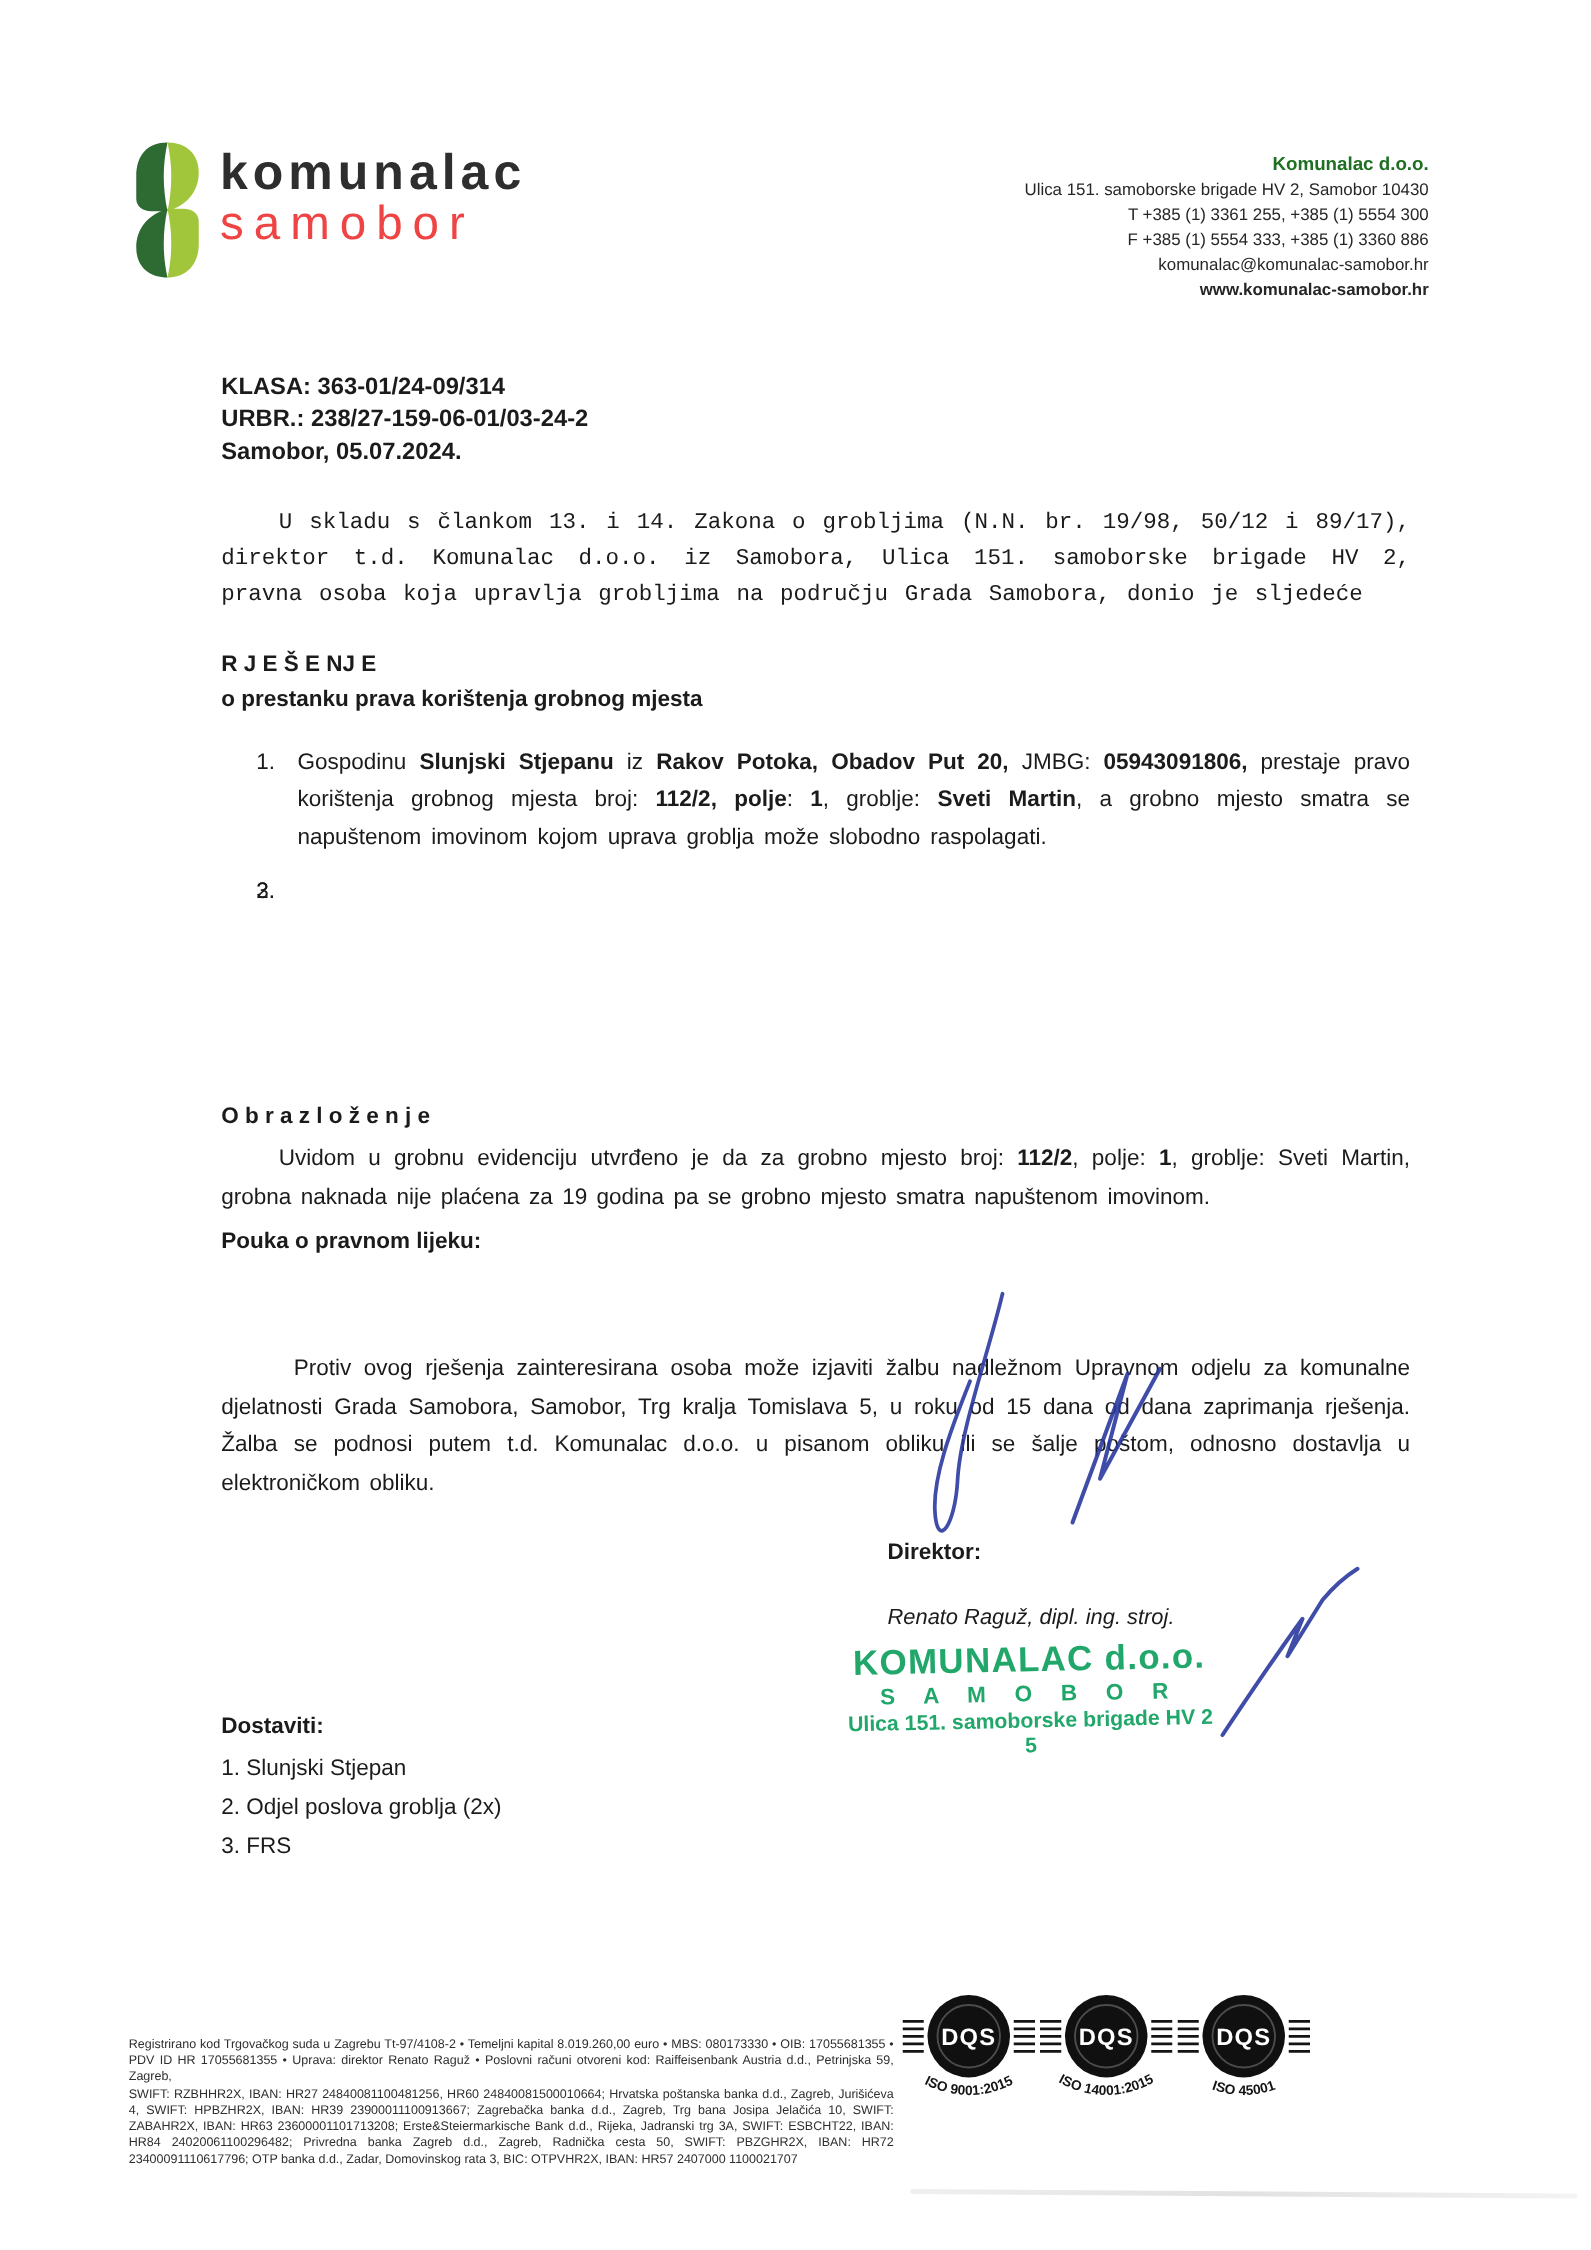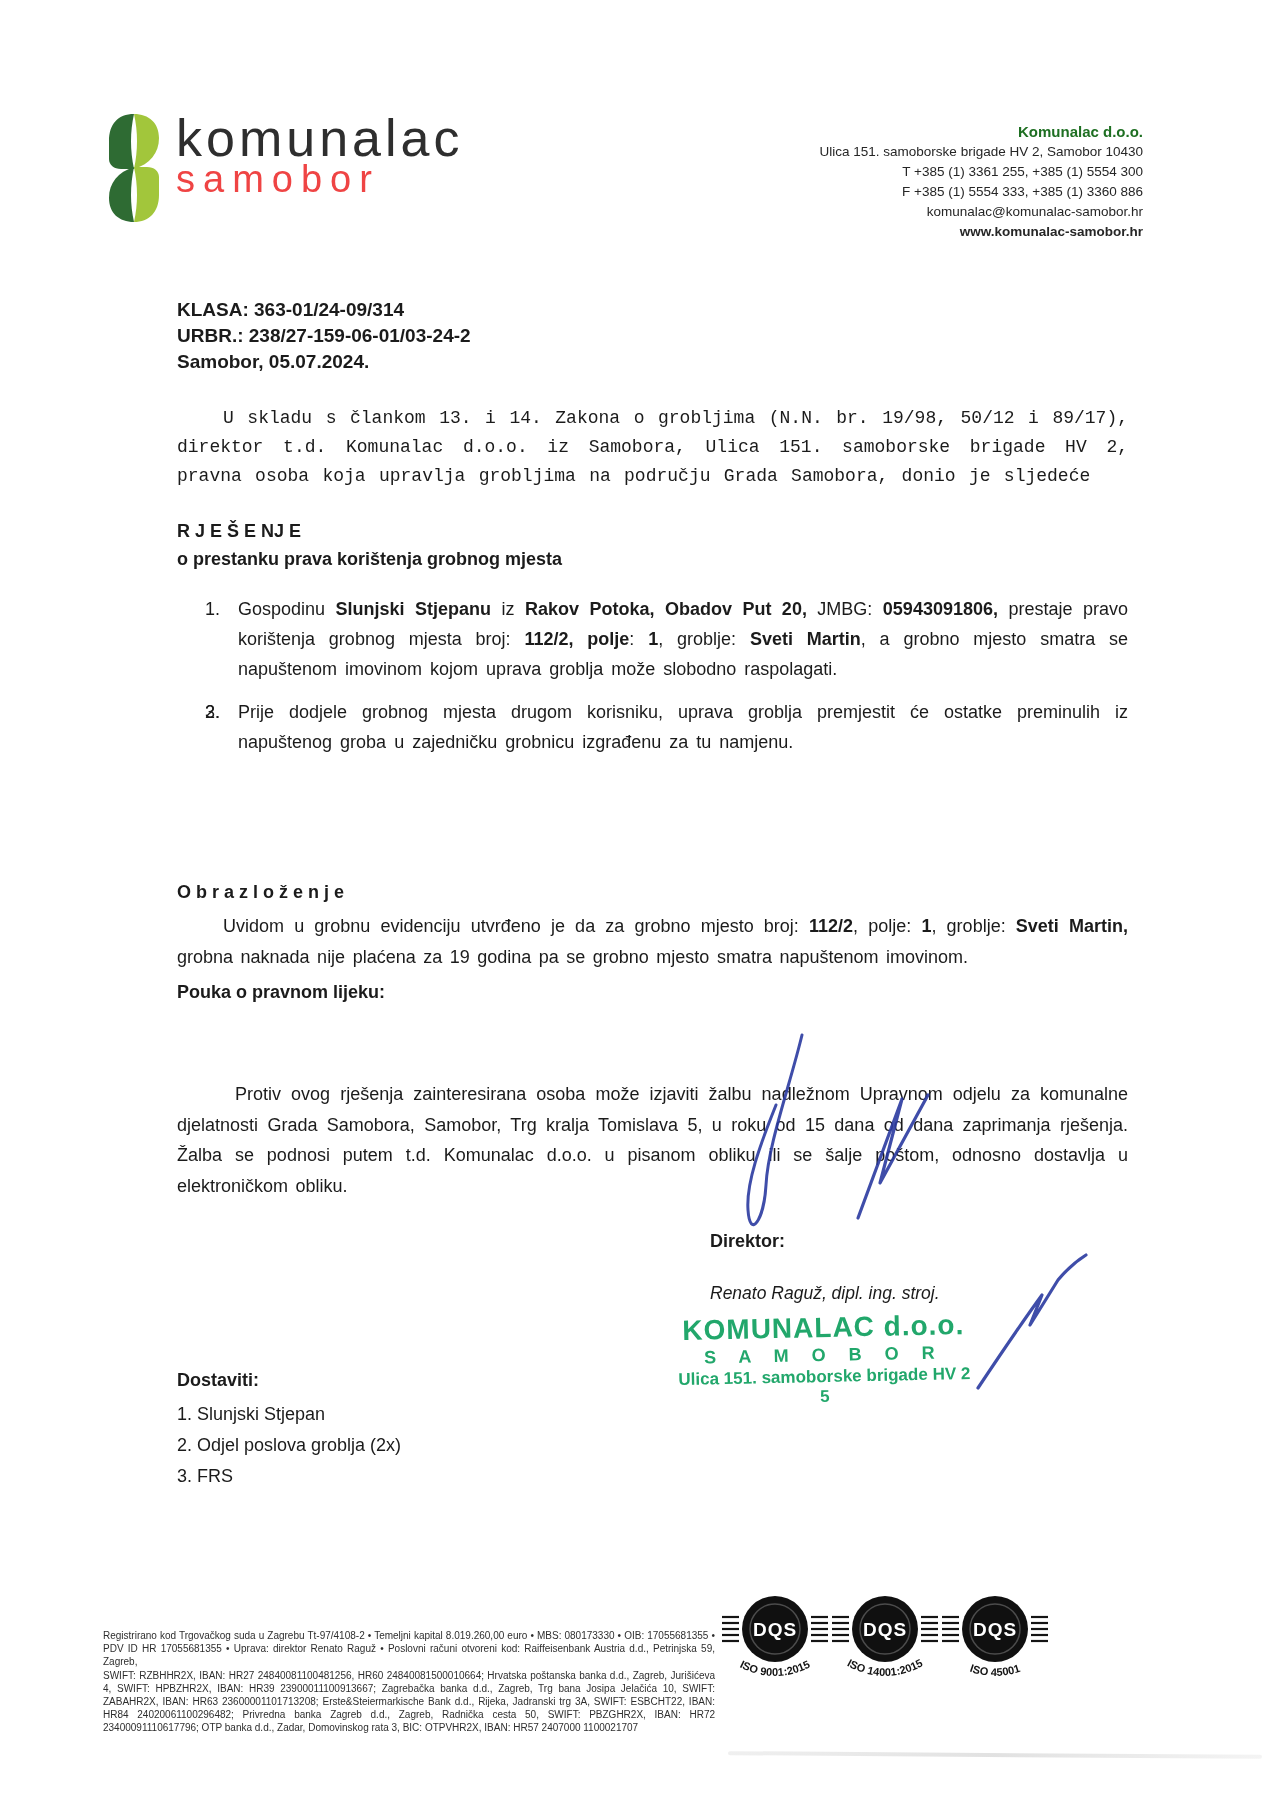--- a/index.html
+++ b/index.html
@@ -4,21 +4,21 @@
 <style>
   html,body { margin:0; padding:0; background:#ffffff; }
   .page {
     position:relative; width:1273px; height:1800px; background:#ffffff;
     font-family:"Liberation Sans", sans-serif; color:#1b1b1b; overflow:hidden;
   }
 
   
   .logo-icon { position:absolute; left:106px; top:112px; }
   .logo-text { position:absolute; left:176px; top:118px; color:#2e2e2e; }
-  .logo-line1 { font-size:52px; font-weight:400; letter-spacing:4px; line-height:40px; }
+  .logo-line1 { font-size:40px; font-weight:700; letter-spacing:4px; line-height:40px; }
   .logo-line2 { font-size:38px; font-weight:400; letter-spacing:8px; line-height:38px; margin-top:2px; color:#ef4444; }
 
   .contact { position:absolute; top:122px; right:130px; text-align:right;
              font-size:13.5px; line-height:20px; color:#262626; }
   .contact .cname { font-weight:700; color:#1e6f22; font-size:15px; }
   .contact .cweb  { font-weight:700; }
 
   
   .klasa { position:absolute; left:177px; top:297px; font-weight:700;
            font-size:19px; line-height:26px; }
@@ -111,26 +111,25 @@
   <div class="dlist">
     <div class="ditem mb13">
       <span class="num">1.</span>
       <span><span>Gospodinu </span><span style="font-weight: 700;">Slunjski Stjepanu</span><span> iz </span><span style="font-weight: 700;">Rakov Potoka, Obadov Put 20,</span><span> JMBG: </span><span style="font-weight: 700;">05943091806,</span><span> prestaje pravo korištenja grobnog mjesta broj: </span><span style="font-weight: 700;">112/2, polje</span><span>: </span><span style="font-weight: 700;">1</span><span>, groblje: </span><span style="font-weight: 700;">Sveti Martin</span><span>, a grobno mjesto smatra se napuštenom imovinom kojom uprava groblja može slobodno raspolagati.</span></span>
     </div>
     <div class="ditem mb9">
       <span class="num">2.</span>
     </div>
     <div class="ditem">
       <span class="num">3.</span>
-      <span><span>Prije dodjele grobnog mjesta drugom korisniku, uprava groblja premjestit će ostatke preminulih iz napuštenog groba u zajedničku grobnicu izgrađenu za tu namjenu.</span></span>
     </div>
   </div>
 
   <div class="heading h-expl">O b r a z l o ž e n j e</div>
-  <div class="para expl"><span>Uvidom u grobnu evidenciju utvrđeno je da za grobno mjesto broj: </span><span style="font-weight: 700;">112/2</span><span>, polje: </span><span style="font-weight: 700;">1</span><span>, groblje: </span><span style="font-weight: 700;">Sveti Martin,</span><span> grobna naknada nije plaćena za 19 godina pa se grobno mjesto smatra napuštenom imovinom.</span></div>
+  <div class="para expl"><span>Uvidom u grobnu evidenciju utvrđeno je da za grobno mjesto broj: </span><span style="font-weight: 700;">112/2</span><span>, polje: </span><span style="font-weight: 700;">1</span><span>, groblje: </span><span style="font-weight: 400;">Sveti Martin,</span><span> grobna naknada nije plaćena za 19 godina pa se grobno mjesto smatra napuštenom imovinom.</span></div>
 
   <div class="pouka">Pouka o pravnom lijeku:</div>
   <div class="para remedy">Protiv ovog rješenja zainteresirana osoba može izjaviti žalbu nadležnom Upravnom odjelu za komunalne djelatnosti Grada Samobora, Samobor, Trg kralja Tomislava 5, u roku od 15 dana od dana zaprimanja rješenja. Žalba se podnosi putem t.d. Komunalac d.o.o. u pisanom obliku ili se šalje poštom, odnosno dostavlja u elektroničkom obliku.</div>
 
   <div class="direktor">Direktor:</div>
   <div class="dir-name">Renato Raguž, dipl. ing. stroj.</div>
 
   <div class="stamp">
     <div class="stamp-l1">KOMUNALAC d.o.o.</div>
     <div class="stamp-l2">S A M O B O R</div>

